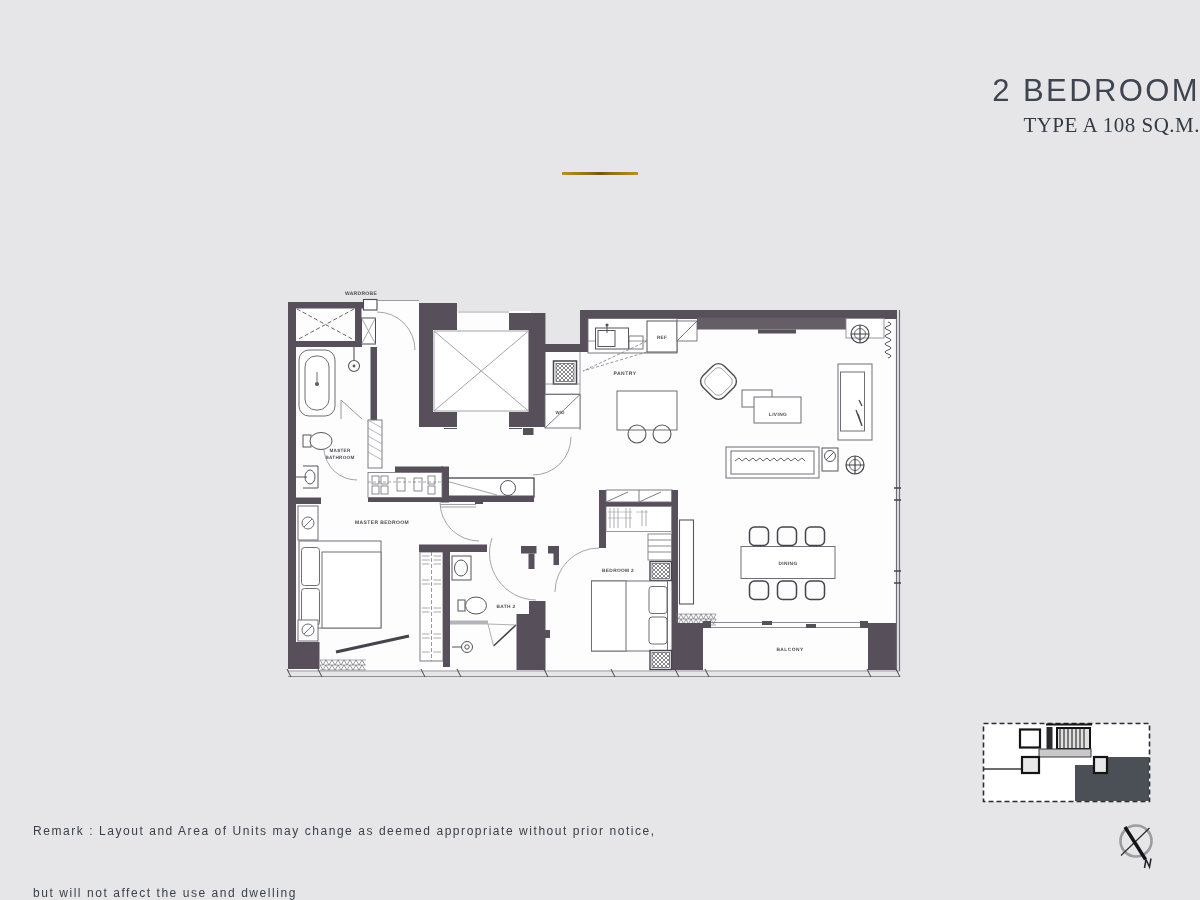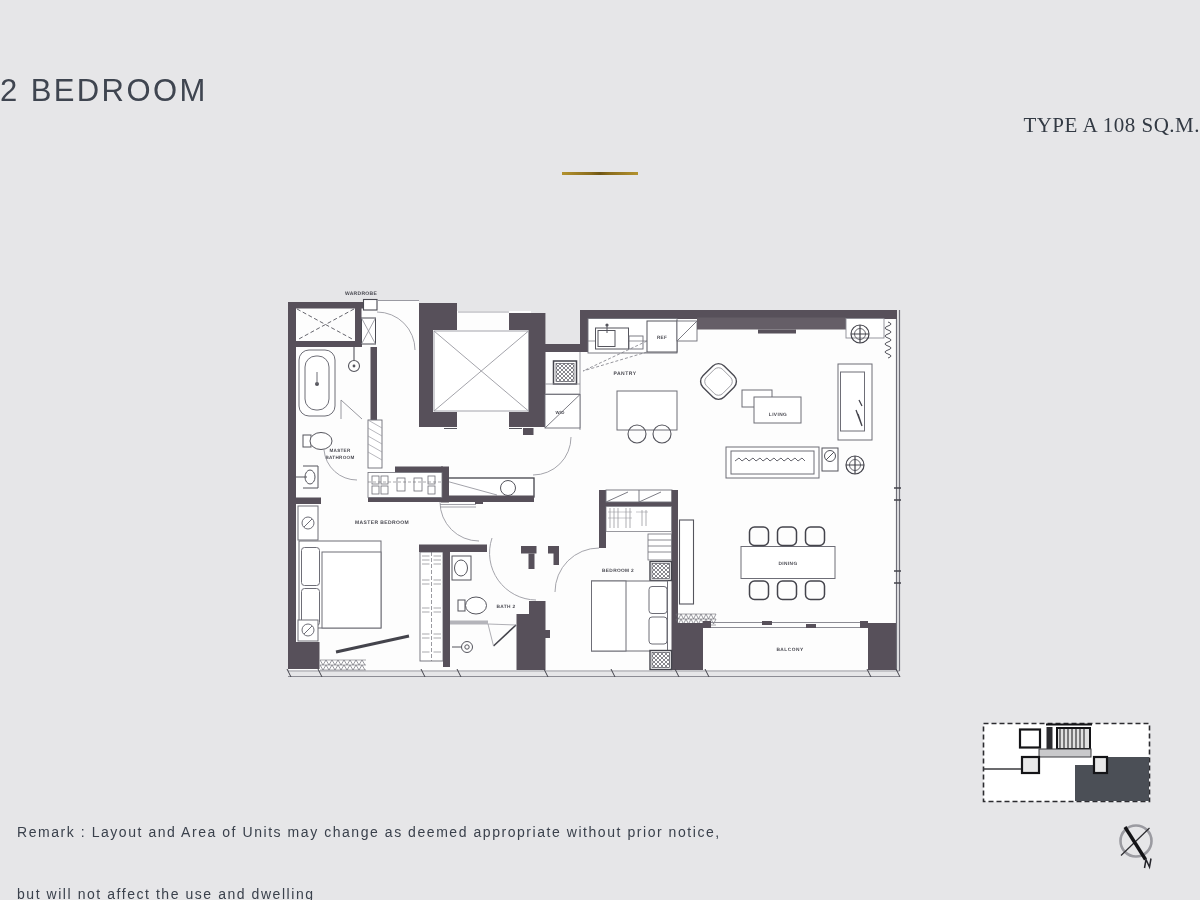--- a/index.html
+++ b/index.html
@@ -1,22 +1,22 @@
 <!DOCTYPE html>
 <html><head>
 <meta charset="utf-8">
 <style>
   html,body{margin:0;padding:0;}
   body{width:1200px;height:900px;background:#e6e6e8;font-family:"Liberation Sans",sans-serif;overflow:hidden;-webkit-font-smoothing:antialiased;}
   svg text{text-rendering:geometricPrecision;}
   .page{position:relative;width:1200px;height:900px;background:#e6e6e8;}
-  .title{position:absolute;left:0;top:73px;width:1200px;text-align:left;font-size:31px;letter-spacing:2.4px;color:#3f4550;font-weight:400;}
+  .title{position:absolute;left:0;top:73px;width:1200px;text-align:right;font-size:31px;letter-spacing:2.4px;color:#3f4550;font-weight:400;}
   .subtitle{position:absolute;left:0;top:113px;width:1200px;text-align:right;font-family:"Liberation Serif",serif;font-size:21px;letter-spacing:0.5px;color:#333a44;}
   .divider{position:absolute;left:562px;top:172px;width:76px;height:3px;background:linear-gradient(90deg,#b3922e 0%,#8a6c1c 38%,#6f5513 50%,#8a6c1c 62%,#b3922e 100%);}
-  .remark{position:absolute;left:17px;color:#3a414c;font-size:14px;letter-spacing:1.55px;}
+  .remark{position:absolute;left:33px;color:#3a414c;font-size:12px;letter-spacing:1.55px;}
   .r1{top:824px;}
   .r2{top:854px;margin-top:32px;}
 </style>
 </head>
 <body>
 <div class="page">
 
   <div class="title">2 BEDROOM</div>
 
   <div class="subtitle">TYPE A 108 SQ.M.</div>

